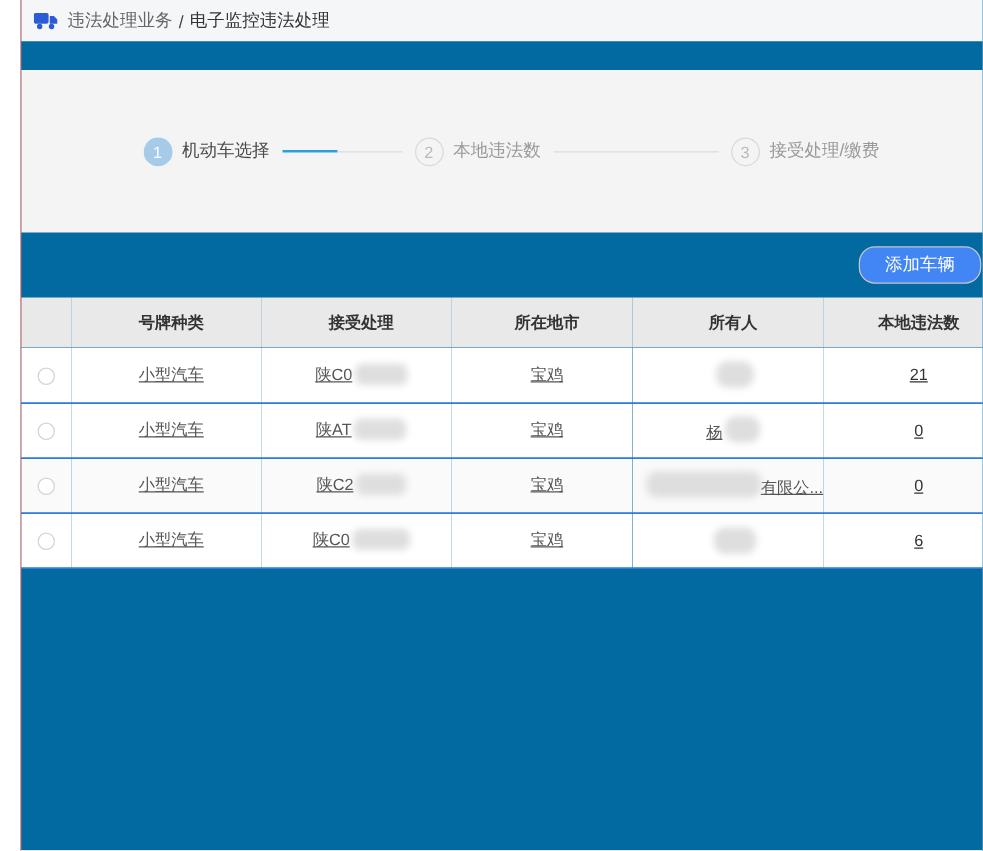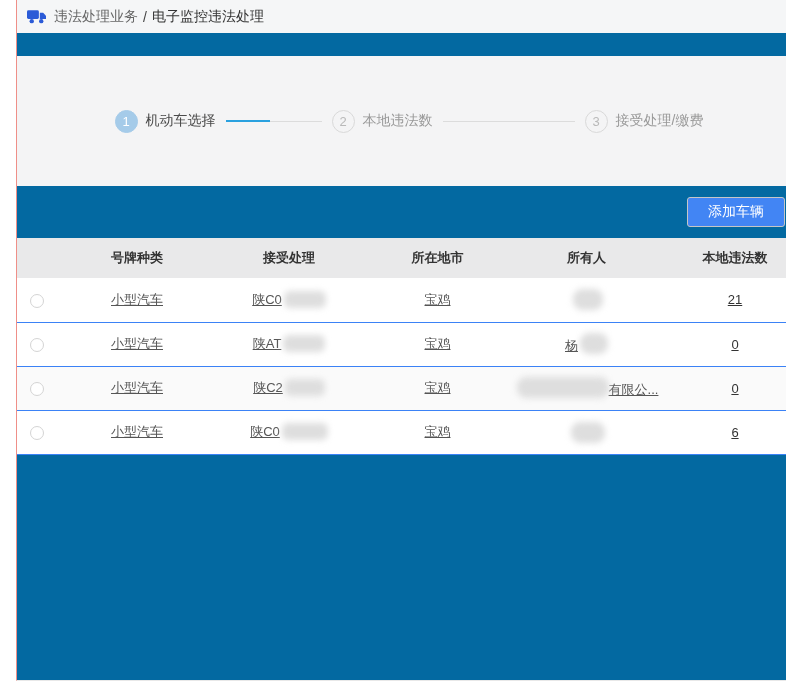--- a/index.html
+++ b/index.html
@@ -25,21 +25,21 @@
   .step .slabel { font-size:14px; color:#999; margin-left:8px; }
   .step.active .slabel { color:#4a4a4a; }
   .connector { display:flex; align-items:center; margin:0 10px; }
   .seg { height:1px; display:inline-block; }
   .seg.blue { width:44px; background:#2aa1df; height:2px; }
   .seg.gray1 { width:52px; background:#dcdcdc; }
   .seg.gray-full { width:132px; background:#dcdcdc; height:1px; }
   
   .toolbar { height:52px; display:flex; justify-content:flex-end; align-items:center; padding-right:16px; }
   .btn-blue {
-    background:#4285f4; color:#fff; font-size:14px; border:1px solid #c6c6c6; border-radius:3px;
+    background:#4285f4; color:#fff; font-size:14px; border:1px solid #c6c6c6; border-radius:13px;
     padding:5px 20px; cursor:pointer; font-family:inherit;
   }
   
   table { width:100%; border-collapse:collapse; table-layout:fixed;text-align:center; }
   col.c-radio{width:40px} col.c1{width:152px} col.c2{width:152px} col.c3{width:145px} col.c4{width:153px} col.c5{width:144px}
   thead td { height:40px; background:#e9e9ea; font-size:13px; font-weight:bold; color:#333; }
   tbody td { height:44px; font-size:13px; color:#555; border-bottom:1px solid #3b82f6; background:#fff; white-space:nowrap; overflow:hidden;text-decoration:underline; }
   tbody tr.alt td { background:#fafafa; }
   td.pad { padding-left:8px; }
   .radio-cell { text-align:center; }

